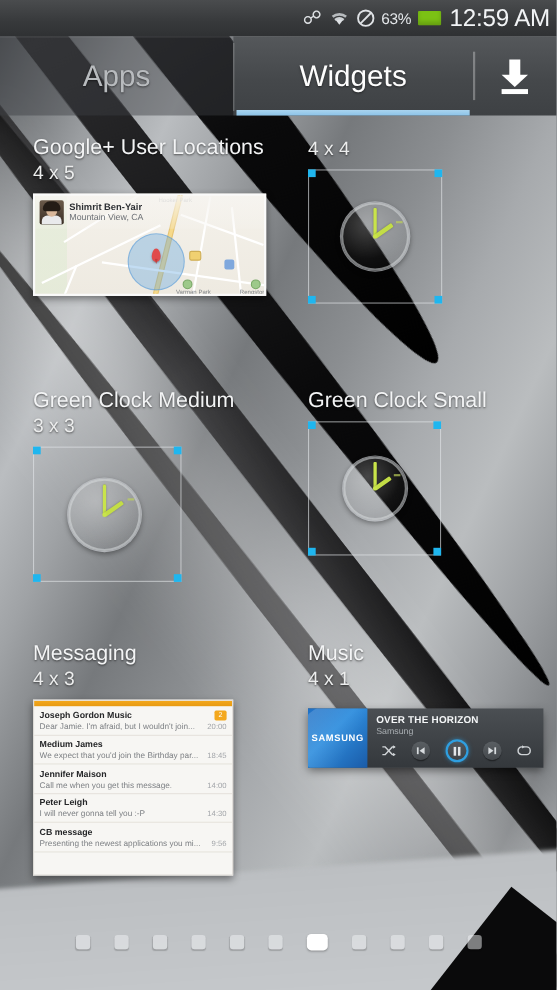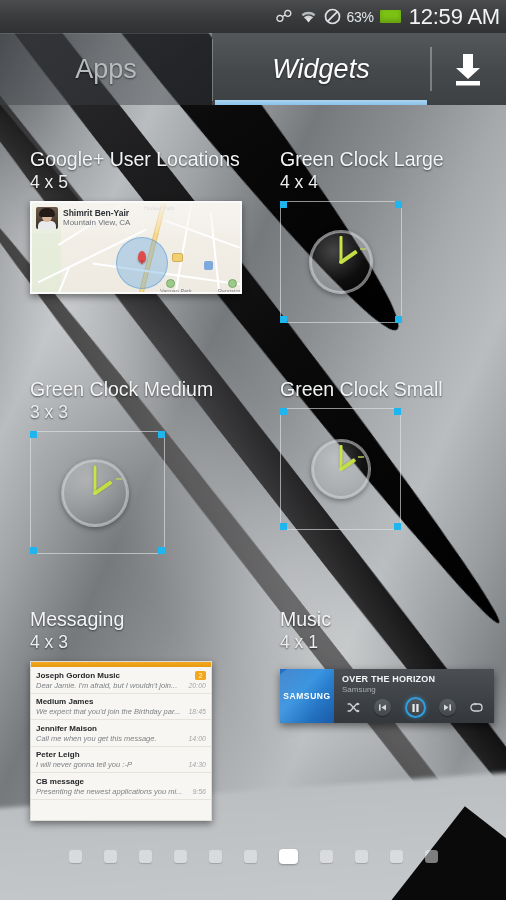--- a/index.html
+++ b/index.html
@@ -49,33 +49,33 @@
     box-shadow:inset 0 -3px 4px rgba(0,0,0,.18); }
   .sb-time { color:#f2f4f6; font-size:22px; letter-spacing:-0.2px; margin-left:2px; }
 
   
   .tabbar { position:absolute; left:0; top:33px; width:506px; height:72px; z-index:25;
     display:flex; align-items:stretch; }
   .tab { position:relative; display:flex; align-items:center; justify-content:center; }
   .tab-apps { width:212px; background:rgba(60,63,66,.45); }
   .tab-widgets { width:218px; background:linear-gradient(180deg,#55585b,#45484b 55%,#3e4144); }
   .tab-apps .tab-label { color:#b8bbbe; font-size:27px; text-shadow:0 1px 2px rgba(0,0,0,.55); }
-  .tab-widgets .tab-label { color:#fdfdfd; font-size:27px; text-shadow:0 1px 2px rgba(0,0,0,.5);font-style:italic; }
+  .tab-widgets .tab-label { color:#fdfdfd; font-size:27px; text-shadow:0 1px 2px rgba(0,0,0,.5); }
   .tab-underline { position:absolute; left:3px; right:3px; bottom:0; height:5px;
     background:linear-gradient(180deg,#a9d4ef,#8cc3e8); }
   .tab-sep { position:absolute; left:0; top:6px; bottom:4px; width:1px; background:rgba(255,255,255,.28); }
   .tabbar-top-line { position:absolute; left:0; right:0; top:0; height:1px; background:rgba(255,255,255,.22); }
   .dl-zone { flex:1; position:relative; display:flex; align-items:center; justify-content:center;
     background:linear-gradient(180deg,#55585b,#45484b 55%,#3e4144); }
   .dl-divider { position:absolute; left:0; top:14px; bottom:14px; width:2px; background:rgba(255,255,255,.3); }
   .dl-icon { width:40px; height:38px; display:block; }
 
   
   .grid { position:absolute; left:0; top:105px; width:506px; height:715px; z-index:10; }
-  .cell { position:absolute;margin-top:25px; }
+  .cell { position:absolute; }
   .w-title { color:#f3f4f5; font-size:19.5px; line-height:22px;
     text-shadow:0 1px 2px rgba(0,0,0,.6); white-space:nowrap; }
   .w-size { color:#eceded; font-size:17.5px; line-height:21px; margin-top:2px;
     text-shadow:0 1px 2px rgba(0,0,0,.6); }
   .w-preview { position:relative; margin-top:8px; }
 
   
   .selframe { position:relative; border:1px solid rgba(226,229,232,.62); }
   .selframe .corner { position:absolute; width:7px; height:7px; background:#1fb6ef; }
   .selframe .c-tl { left:-1px; top:-1px; } .selframe .c-tr { right:-1px; top:-1px; }
@@ -141,21 +141,21 @@
     box-shadow:0 3px 7px rgba(0,0,0,.45); overflow:hidden; position:relative; }
   .msg-top { height:5px; background:linear-gradient(180deg,#f4a81d,#e79a12); }
   .msg-head { height:19px; display:flex; align-items:center; padding:0 5px 0 4px;
     background:linear-gradient(180deg,#fbfaf8,#eeece7); border-bottom:1px solid #ddd9d2; }
   .msg-chip { flex:1; font-size:7.5px; color:#7b7f84; background:#e8e6e1; border-radius:2px;
     padding:2.5px 5px; max-width:88px; }
   .msg-ic { width:12px; height:12px; margin-left:5px; opacity:.62; }
   .msg-divider { width:1px; height:11px; background:#cdcac4; margin-left:5px; }
   .msg-row { padding:3.5px 5px 3px 5px; border-bottom:1px solid #e6e3dd; position:relative; }
   .msg-sender { font-size:8px; font-weight:bold; color:#262729; }
-  .msg-line { display:flex; align-items:baseline; justify-content:space-between; gap:4px; margin-top:1px;font-style:italic; }
+  .msg-line { display:flex; align-items:baseline; justify-content:space-between; gap:4px; margin-top:1px; }
   .msg-snippet { font-size:7.5px; color:#7e8185; overflow:hidden; white-space:nowrap;
     text-overflow:ellipsis; }
   .msg-time { font-size:7px; color:#a3a6aa; flex:0 0 auto; }
   .msg-badge { position:absolute; right:5px; top:3.5px; min-width:11px; height:9px; padding:0 2px;
     background:#f4a81d; color:#fff; font-size:6.5px; line-height:9px; text-align:center;
     border-radius:1.5px; }
 
   
   .musiccard { width:214px; height:54px; background:linear-gradient(180deg,#4b4f53,#34383c);
     display:flex; box-shadow:0 3px 8px rgba(0,0,0,.5); position:relative; }
@@ -275,21 +275,20 @@
             <div class="map-txt">
               <div class="map-name">Shimrit Ben-Yair</div>
               <div class="map-city">Mountain View, CA</div>
             </div>
           </div>
         </div>
       </div>
     </div>
 
     <div class="cell" style="left:280px; top:18px;">
-      <div class="w-title">Green Clock Large</div>
       <div class="w-size">4 x 4</div>
       <div class="w-preview">
         <div class="selframe" style="width:122px; height:122px;">
           <span class="corner c-tl"></span>
             <span class="corner c-tr"></span>
           <span class="corner c-bl"></span>
             <span class="corner c-br"></span>
           <div class="clock" style="width:64px; height:64px;">
             <div class="tick-top"></div>
               <div class="tick-r"></div>

